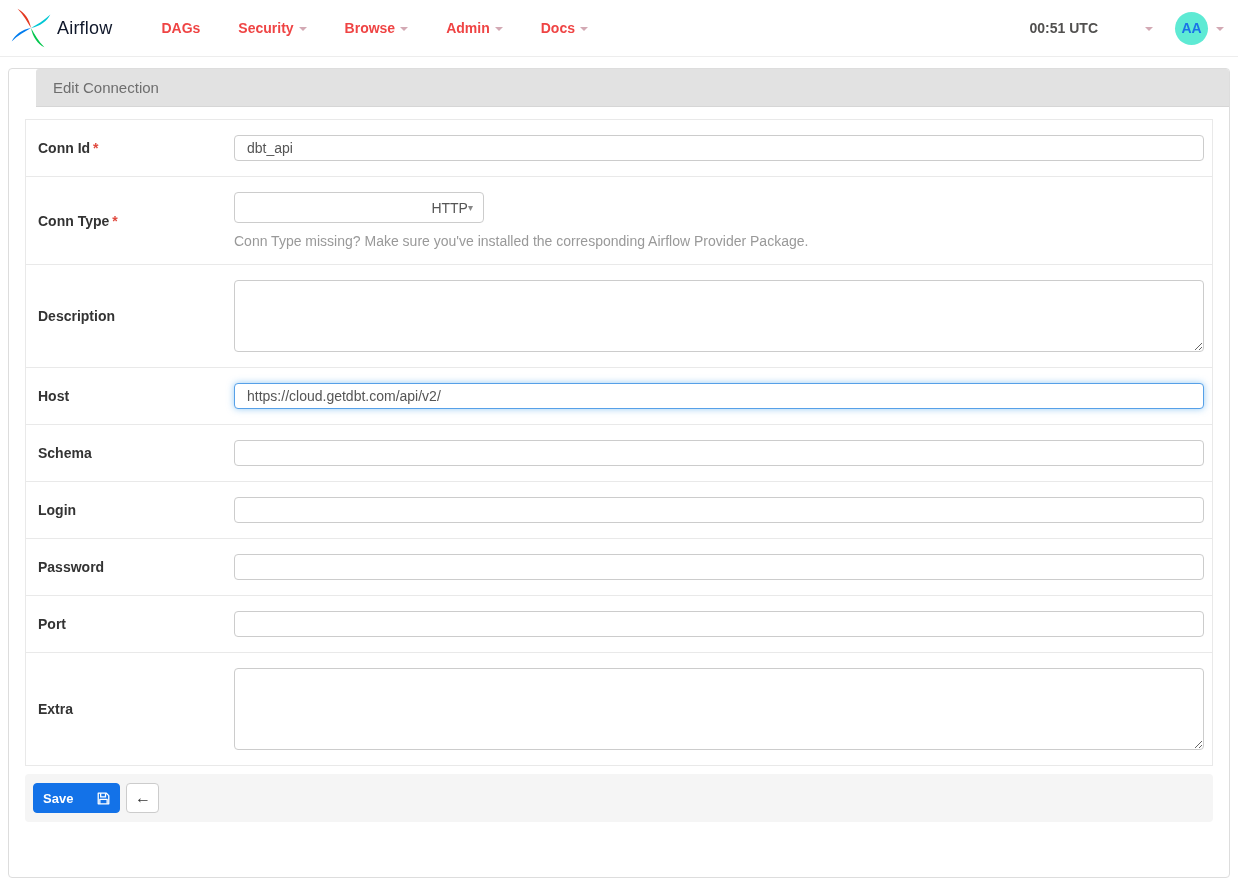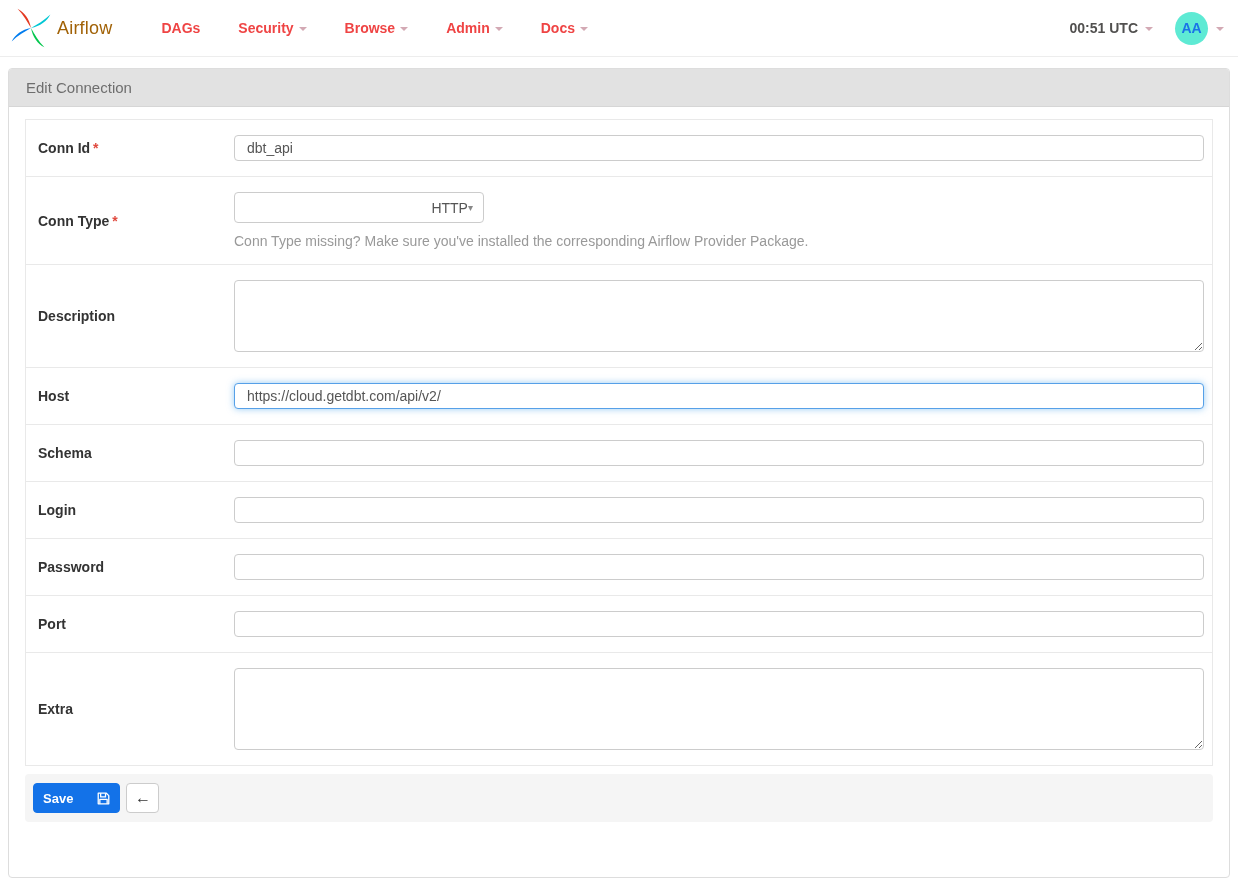--- a/index.html
+++ b/index.html
@@ -15,40 +15,40 @@
   .navbar {
     height: 57px;
     display: flex;
     align-items: center;
     padding: 0 14px 0 10px;
     background: #fff;
     border-bottom: 1px solid #ededed;
   }
   .brand { display: flex; align-items: center; cursor: pointer; }
   .brand-logo { width: 42px; height: 42px; }
-  .brand-text { font-size: 18px; color: #a16207; margin-left: 5px; letter-spacing: .2px; }
+  .brand-text { font-size: 18px; color: #0f172a; margin-left: 5px; letter-spacing: .2px; }
   .nav-menu { display: flex; align-items: center; margin-left: 30px; list-style: none; }
   .nav-item {
     display: flex; align-items: center;
     padding: 10px 19px;
     font-size: 14px; font-weight: bold; color: #ef4444;
     cursor: pointer;
   }
   .caret {
     display: inline-block; width: 0; height: 0;
     border-left: 4px solid transparent;
     border-right: 4px solid transparent;
     border-top: 4px solid #d3a9b4;
     margin-left: 5px; margin-top: 2px;
   }
   .nav-right { margin-left: auto; display: flex; align-items: center; }
   .clock {
     display: flex; align-items: center;
     font-size: 14px; font-weight: bold; color: #51504f;
-    cursor: pointer; margin-right: 22px;
+    cursor: pointer; margin-right: 22px; gap: 40px;
   }
   .clock .caret { margin-left: 7px; }
   .avatar-wrap { display: flex; align-items: center; cursor: pointer; }
   .avatar {
     width: 33px; height: 33px; border-radius: 50%;
     background: #5eead4; color: #1a73e8;
     display: flex; align-items: center; justify-content: center;
     font-size: 14px; font-weight: bold;
   }
   .avatar-wrap .caret { margin-left: 8px; }
@@ -60,20 +60,21 @@
     border-radius: 4px;
     height: 810px;
   }
   .panel-heading {
     background: #e2e2e2;
     color: #6e6e6e;
     font-size: 15px;
     padding: 10px 17px;
     border-radius: 3px 3px 0 0;
     border-bottom: 1px solid #d6d6d6;
+    margin-left: 27px;
   }
   .panel-body { padding: 12px 16px 0 16px; }
 
   
   .form-table { border: 1px solid #e9e9e9; background: #fff; }
   .form-row { display: flex; align-items: center; }
   .form-row + .form-row { border-top: 1px solid #e9e9e9; }
   .label-cell {
     width: 208px; flex: 0 0 208px;
     padding-left: 12px;

